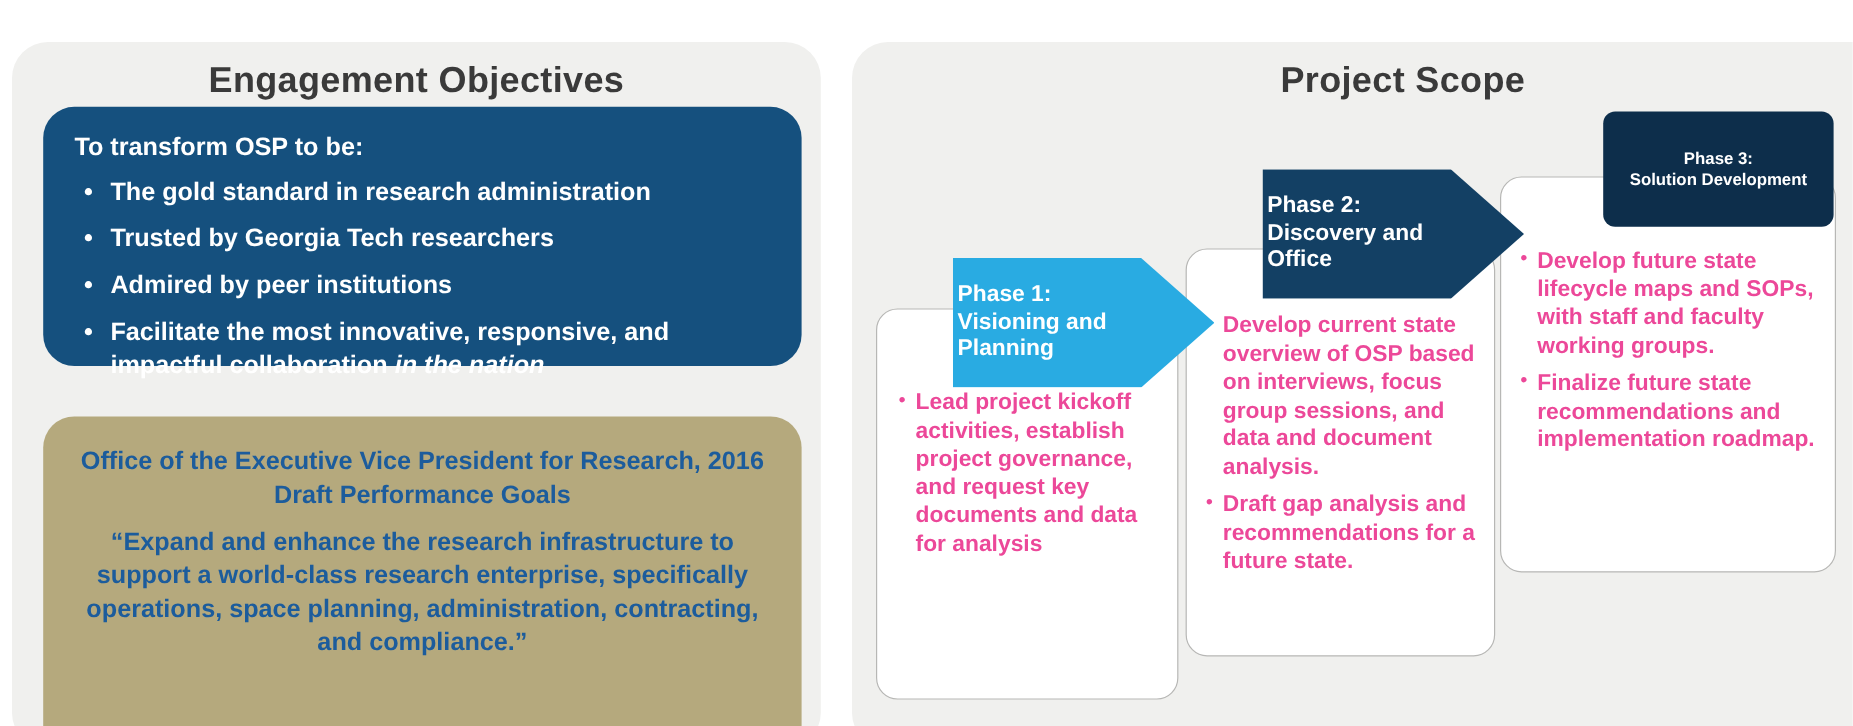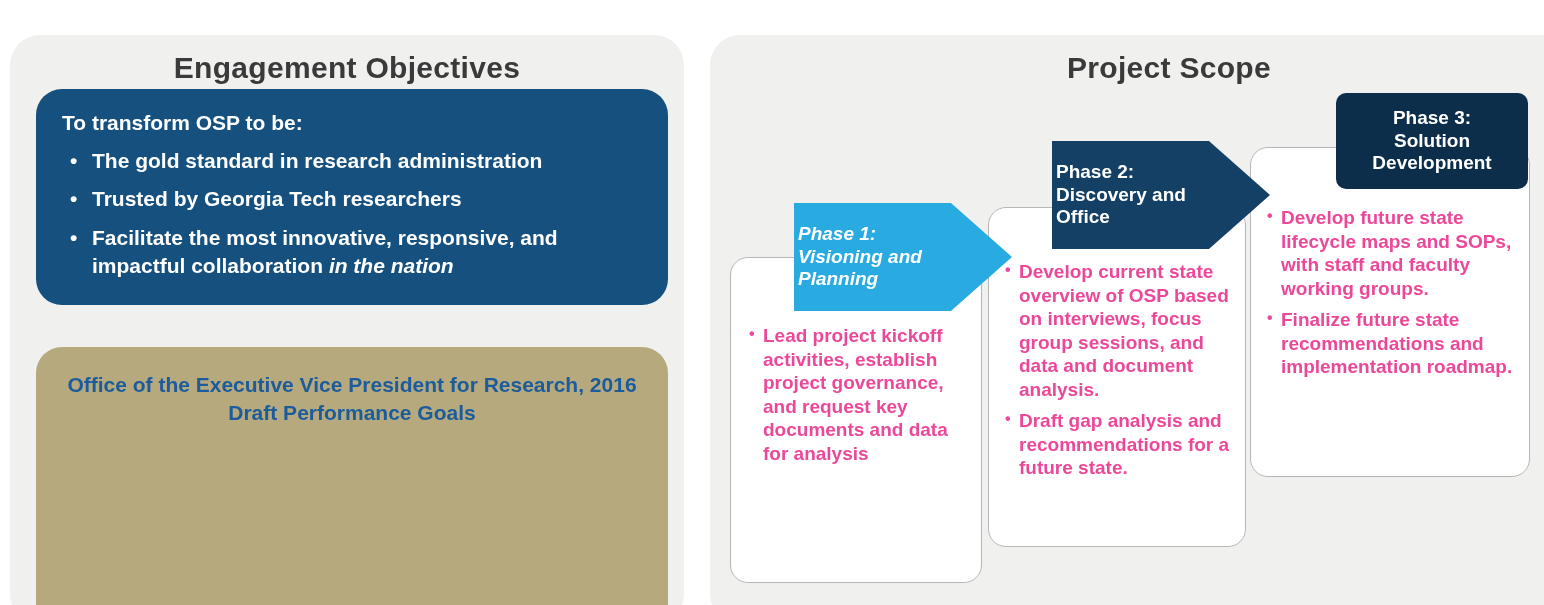--- a/index.html
+++ b/index.html
@@ -53,49 +53,51 @@
 
   
   .phase-arrow {
     position:absolute; z-index:3; height:108px; width:218px;
     clip-path:polygon(0 0, 72% 0, 100% 50%, 72% 100%, 0 100%);
     display:flex; align-items:center; justify-content:center;
     color:#ffffff; font-weight:bold; font-size:19px; line-height:1.18;
     text-align:left;
   }
   .phase-arrow .arrow-text { width:72%; box-sizing:border-box; padding:0 4px; margin-right:28%; }
-  .arrow-1 { left:84px;  top:168px; background:var(--phase1-arrow, #29ABE2);font-style:italic; }
+  .arrow-1 { left:84px;  top:180px; background:var(--phase1-arrow, #29ABE2); }
   .arrow-2 { left:342px; top:106px; background:var(--phase2-arrow, #134064); }
   .phase3-header {
     position:absolute; left:626px; top:58px; width:192px; height:96px; z-index:3;
     background:var(--phase3-header, #0D2E4B); border-radius:10px;
     display:flex; align-items:center; justify-content:center;
-    color:#ffffff; font-weight:bold; font-size:19px; line-height:1.18; text-align:center;
+    color:#ffffff; font-weight:bold; font-size:14px; line-height:1.18; text-align:center;
   }
 </style>
 </head>
 <body>
 
 <div class="stage">
 
   <div class="panel panel-left">
     <div class="panel-title">Engagement Objectives</div>
 
     <div class="objectives-box">
       <div class="objectives-intro">To transform OSP to be:</div>
       <div class="obj-bullet">The gold standard in research administration</div>
       <div class="obj-bullet">Trusted by Georgia Tech researchers</div>
+      <div class="obj-bullet">Admired by peer institutions</div>
       <div class="obj-bullet">
         <span>Facilitate the most innovative, responsive, and impactful collaboration</span>
         <span class="obj-italic">in the nation</span>
       </div>
     </div>
 
     <div class="quote-box">
       <div class="quote-heading">Office of the Executive Vice President for Research, 2016 Draft Performance Goals</div>
+      <div class="quote-body">“Expand and enhance the research infrastructure to support a world-class research enterprise, specifically operations, space planning, administration, contracting, and compliance.”</div>
     </div>
   </div>
 
   <div class="panel panel-right">
     <div class="panel-title">Project Scope</div>
 
     <div class="phase-card card-2">
       <div class="card-bullet">Develop current state overview of OSP based on interviews, focus group sessions, and data and document analysis.</div>
       <div class="card-bullet">Draft gap analysis and recommendations for a future state.</div>
     </div>

